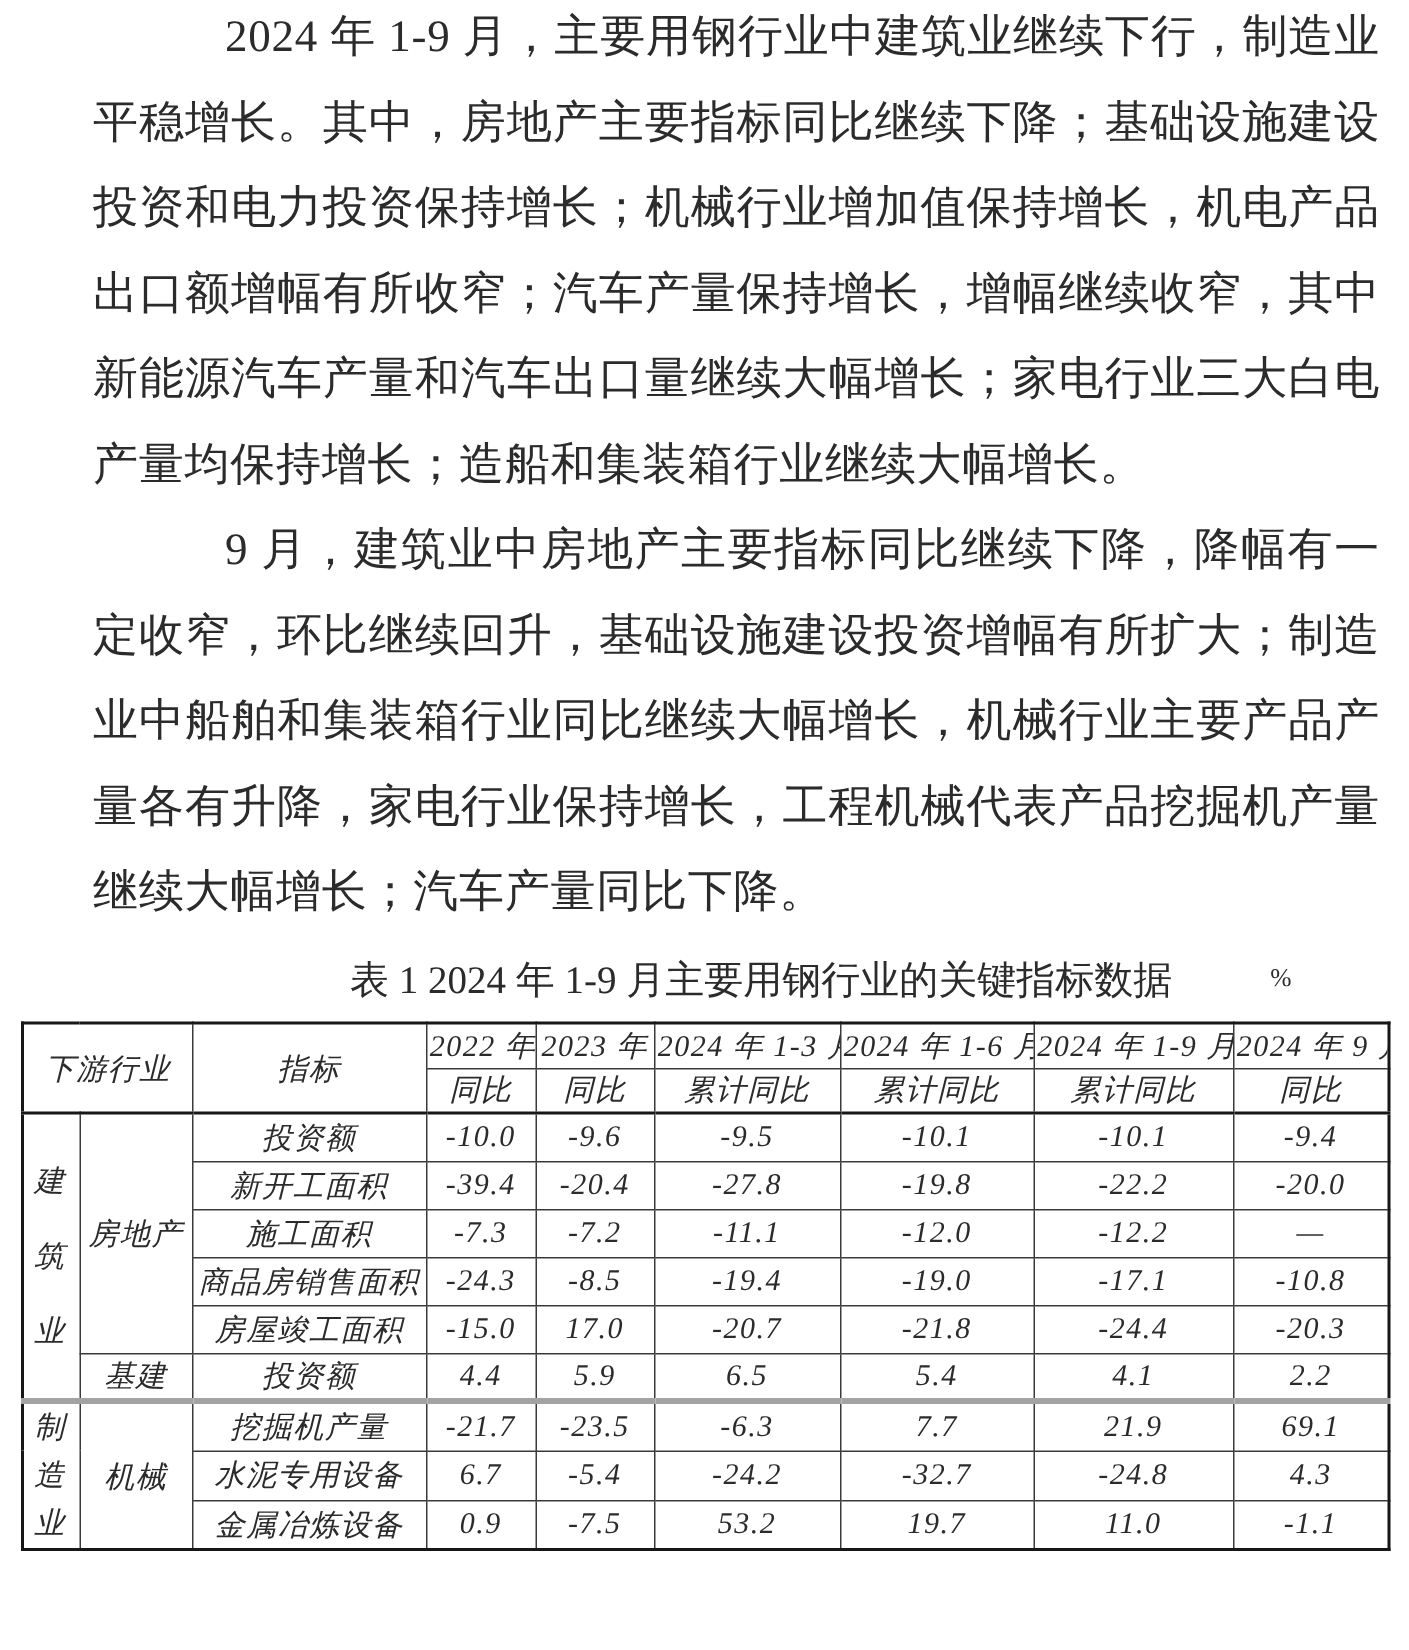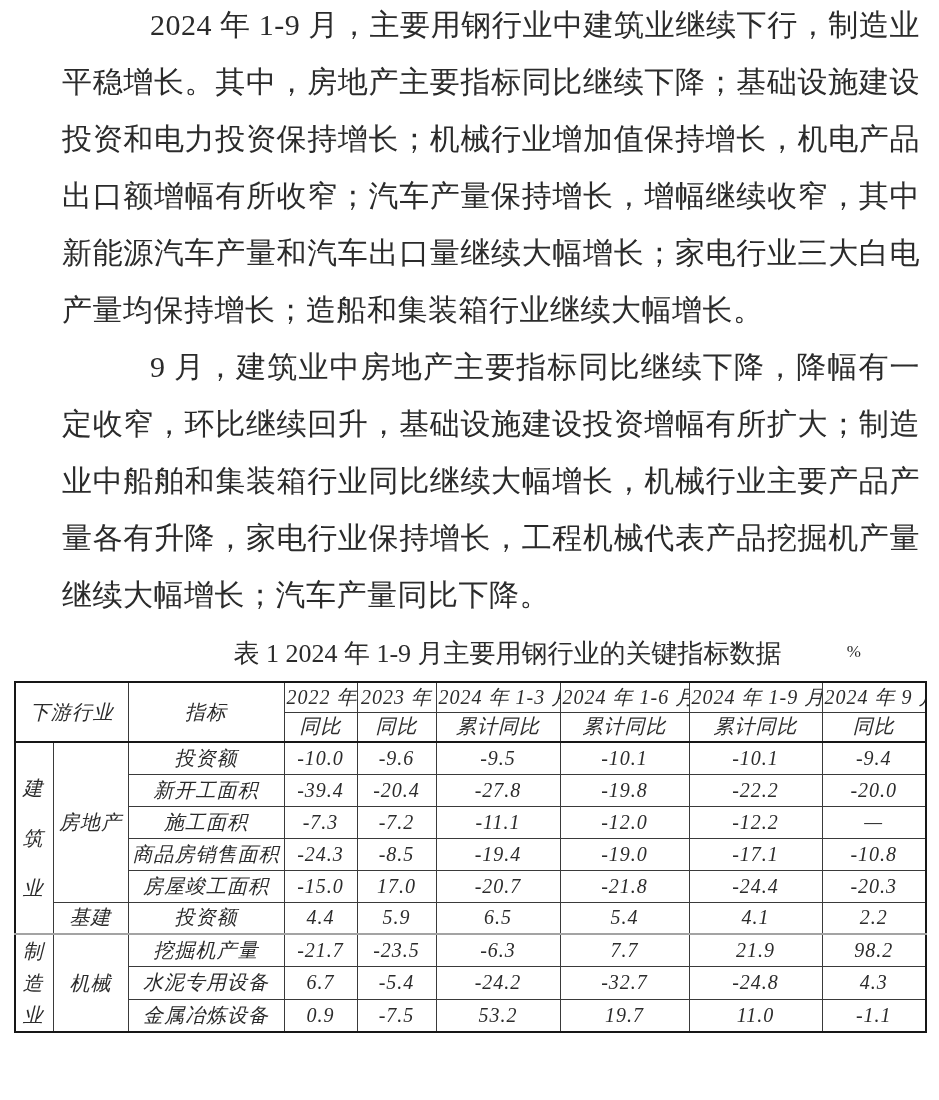--- a/index.html
+++ b/index.html
@@ -63,21 +63,21 @@
     font-weight: normal;
     padding: 0 2px;
     overflow: hidden;
     white-space: nowrap;
   }
   table.indicators thead th { height: 30px; letter-spacing: 1px; }
   table.indicators tbody td { height: 32px; letter-spacing: 1px; }
   
   table.indicators .hb { border-bottom: 2px solid #171717; }
   
-  table.indicators tr.group-sep > td { border-top: 2px solid #a3a3a3; }
+  table.indicators tr.group-sep > td { border-top: 4px solid #a3a3a3; }
   
   td.vcell { padding: 0; }
   td.vcell .v-text {
     display: inline-block;
     width: 1.15em;
     white-space: normal;
     word-break: break-all;
     letter-spacing: 0;
     text-align: left;
   }
@@ -191,21 +191,21 @@
       </tr>
       <tr class="group-sep">
         <td rowspan="3" class="vcell"><span class="v-text lh-sm">制造业</span></td>
         <td rowspan="3">机械</td>
         <td>挖掘机产量</td>
         <td>-21.7</td>
         <td>-23.5</td>
         <td>-6.3</td>
         <td>7.7</td>
         <td>21.9</td>
-        <td>98.2</td>
+        <td>69.1</td>
       </tr>
       <tr>
         <td>水泥专用设备</td>
         <td>6.7</td>
         <td>-5.4</td>
         <td>-24.2</td>
         <td>-32.7</td>
         <td>-24.8</td>
         <td>4.3</td>
       </tr>

